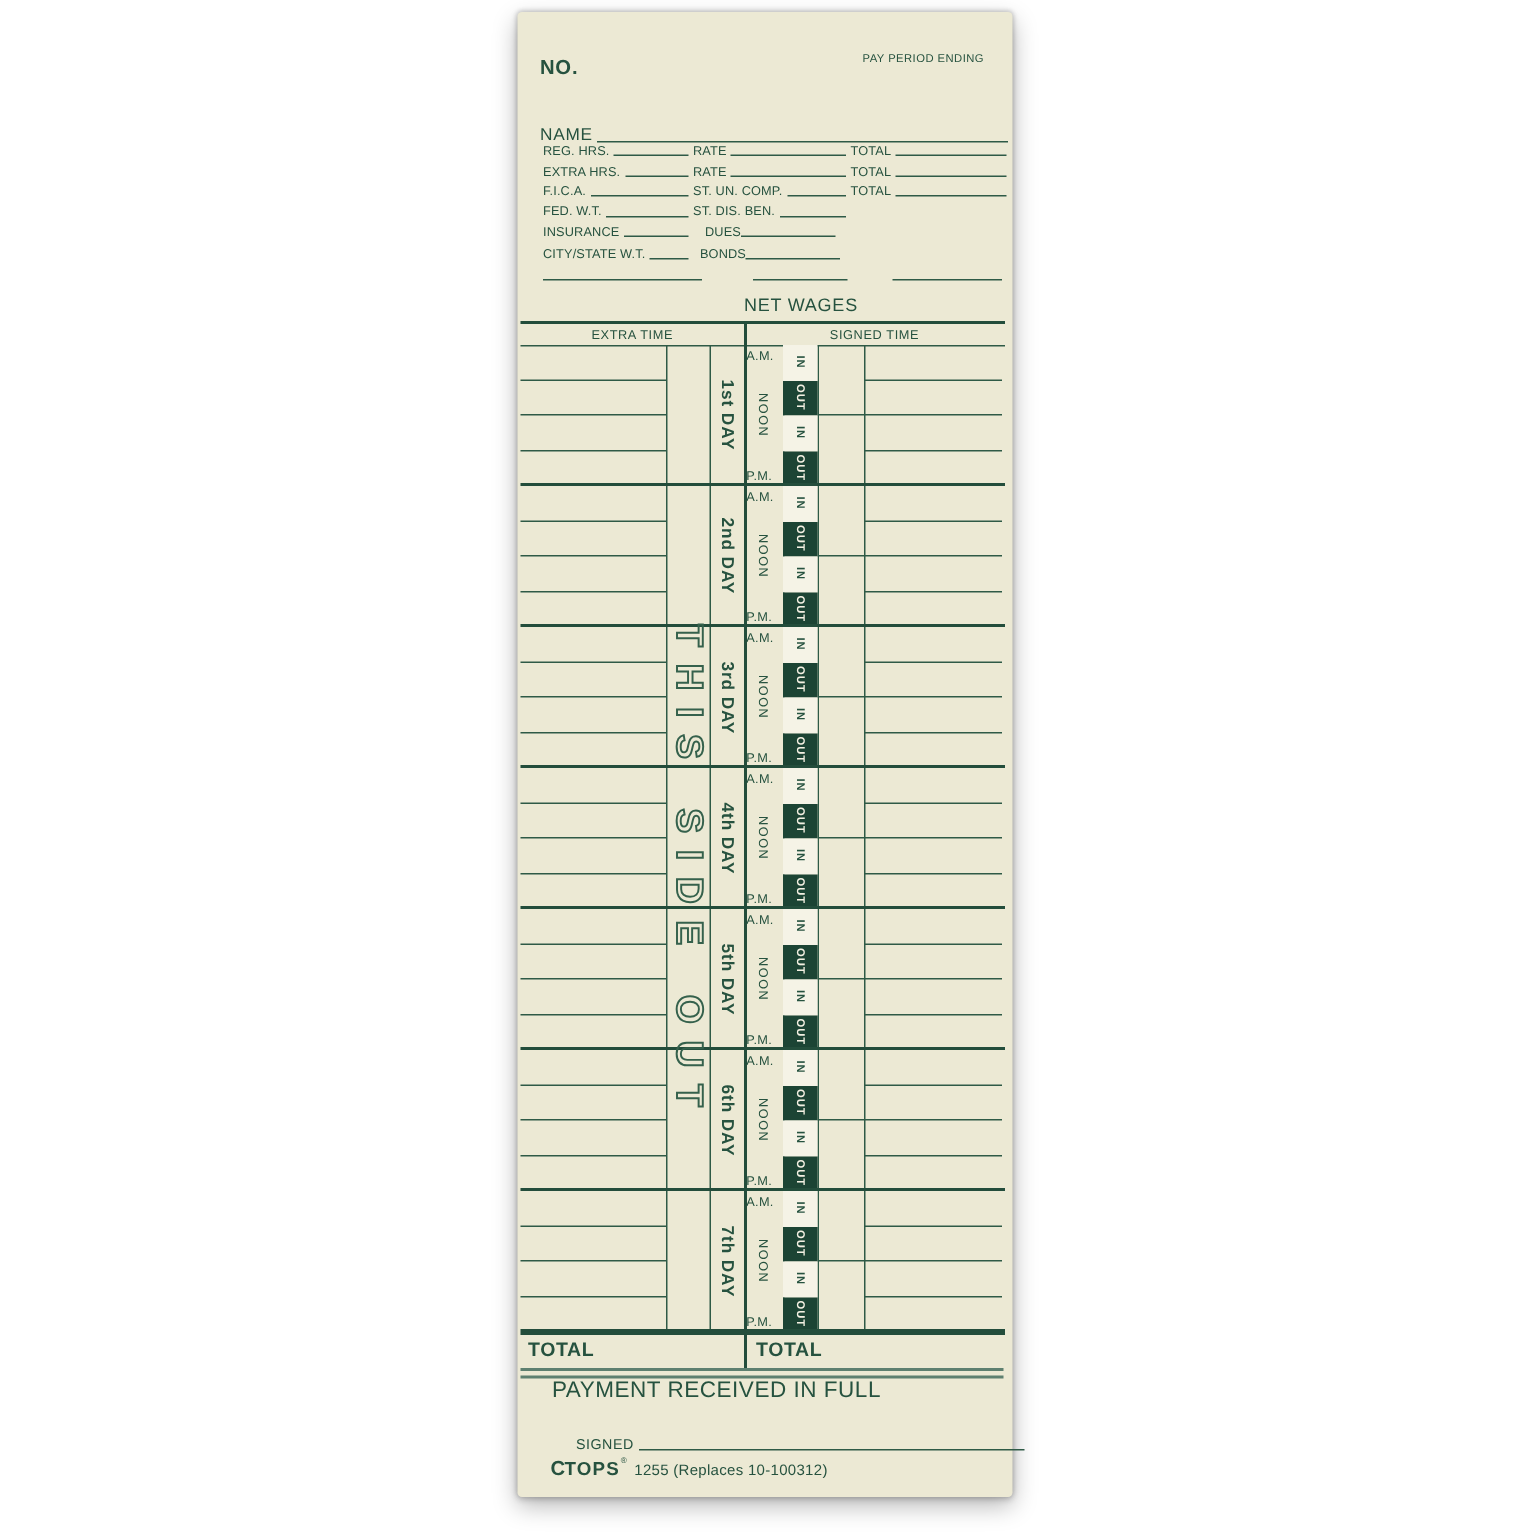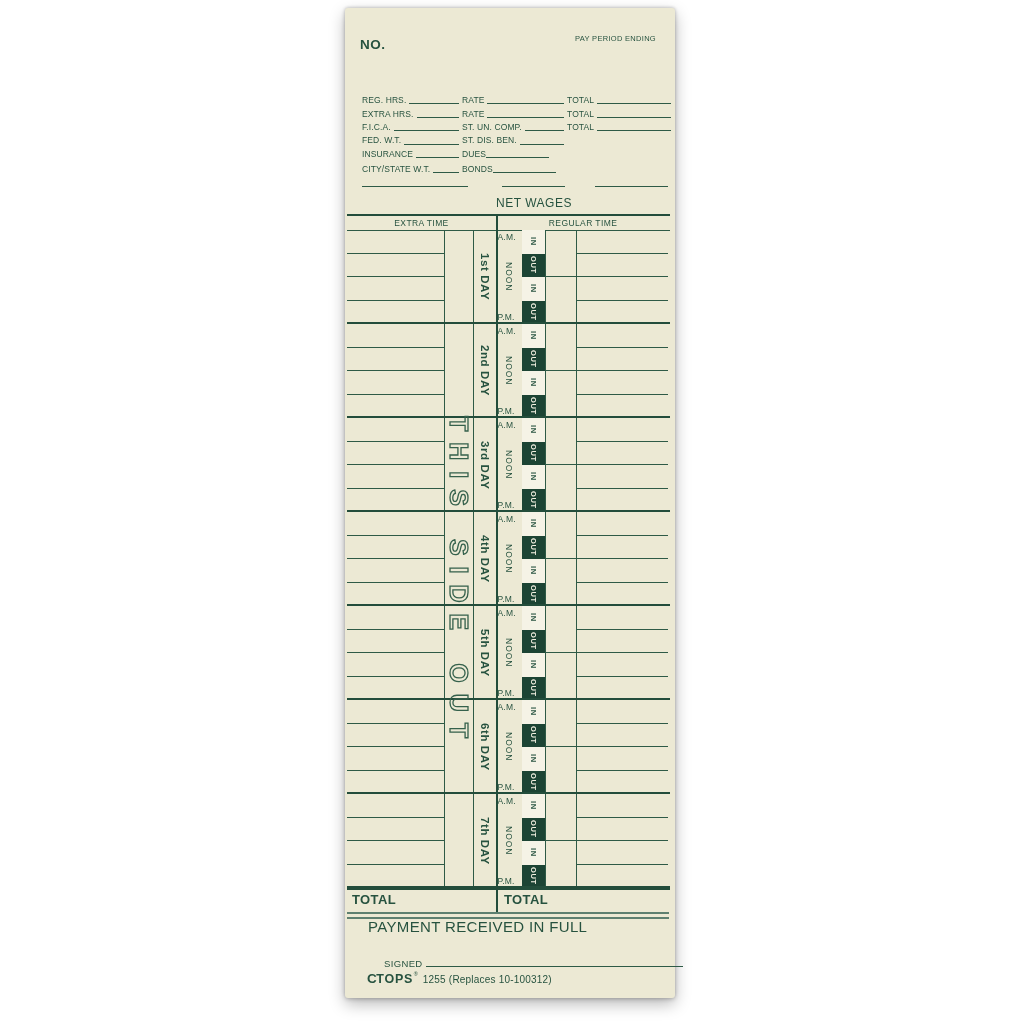--- a/index.html
+++ b/index.html
@@ -28,21 +28,21 @@
 
   
   .ppe{left:210px;top:27px;width:101px;text-align:right;font-size:7.5px;letter-spacing:.3px;line-height:1;}
   .no-label{left:15px;top:30px;font-size:13.5px;font-weight:bold;letter-spacing:.5px;line-height:1;}
   .name-row{left:15px;top:74px;width:313px;height:14px;display:flex;align-items:flex-end;}
   .name-row .lbl{font-size:11.5px;letter-spacing:.5px;line-height:1;}
   .fill{flex:1;border-bottom:1.2px solid var(--line);margin:0 1px 1px 3px;height:1px;}
   .prow{left:17px;width:310px;height:13px;display:flex;}
   .cellA{width:98px;display:flex;align-items:flex-end;}
   .cellB{width:105px;display:flex;align-items:flex-end;}
-  .cellB.spaced{justify-content:flex-start;}
+  .cellB.spaced{justify-content:center;}
   .cellC{width:107px;display:flex;align-items:flex-end;}
   .prow .lbl{font-size:8.5px;letter-spacing:.1px;white-space:nowrap;line-height:1.1;}
   .cellB .lbl,.cellC .lbl{margin-left:2px;}
   .gapline{width:63px;border-bottom:1.1px solid var(--line);margin-bottom:1px;height:1px;}
   .pr1{top:84px;}.pr2{top:98px;}.pr3{top:111px;}.pr4{top:124.5px;}.pr5{top:138px;}.pr6{top:153px;}
   .prow7{left:17px;top:170px;width:310px;height:9px;}
   .r7line{position:absolute;bottom:0;height:1.3px;background:var(--line);}
   .r7a{left:0;width:106px;}.r7b{left:140px;width:63px;}.r7c{left:233px;width:73px;}
   .netwages{left:151px;top:189px;width:76px;text-align:center;font-size:12px;letter-spacing:.5px;line-height:1;}
 
@@ -100,20 +100,24 @@
   .prodcode{font-size:10px;margin-left:5px;letter-spacing:.2px;}
 </style>
 </head>
 <body>
 
 <div class="card">
 
   <div class="abs ppe">PAY PERIOD ENDING</div>
   <div class="abs no-label">NO.</div>
 
+  <div class="abs name-row">
+    <span class="lbl">NAME</span>
+    <span class="fill"></span>
+  </div>
 
   <div class="abs prow pr1">
     <div class="cellA">
       <span class="lbl">REG. HRS.</span>
         <span class="fill"></span>
       </div>
     <div class="cellB">
       <span class="lbl">RATE</span>
         <span class="fill"></span>
       </div>
@@ -192,21 +196,21 @@
   <div class="abs prow7">
     <div class="r7line r7a"></div>
     <div class="r7line r7b"></div>
     <div class="r7line r7c"></div>
   </div>
 
   <div class="abs netwages">NET WAGES</div>
 
   <div class="abs ttop"></div>
   <div class="abs hcell hextra">EXTRA TIME</div>
-  <div class="abs hcell hregular">REGULAR TIME</div>
+  <div class="abs hcell hregular">SIGNED TIME</div>
   <div class="abs thbot"></div>
 
   <div class="abs vr v1"></div>
   <div class="abs vr v2"></div>
   <div class="abs vdiv"></div>
   <div class="abs vr v3"></div>
   <div class="abs vr v4"></div>
   <div class="abs vr v5"></div>
 
   <div>

